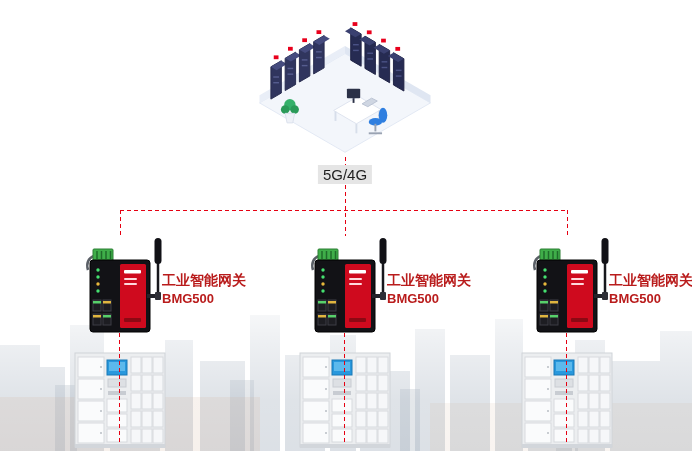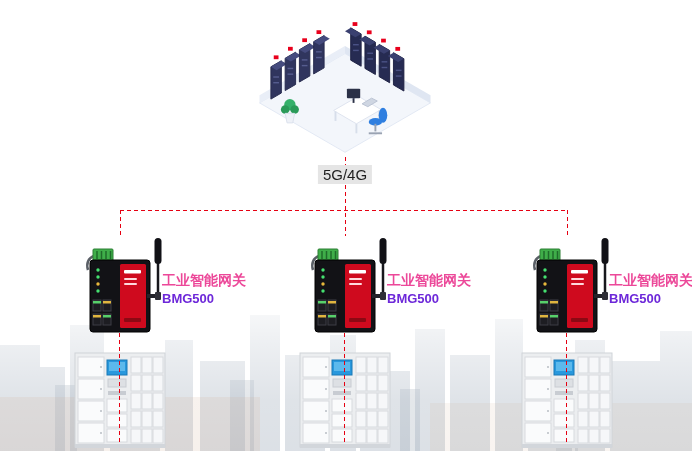--- a/index.html
+++ b/index.html
@@ -22,22 +22,22 @@
   .server-room svg{display:block;width:100%;height:100%;}
   
   .uplink-label{position:absolute;left:345px;top:165px;transform:translateX(-50%);
     background:#e5e5e5;padding:1px 5px;font-size:15px;color:#1f1f1f;z-index:3;white-space:nowrap;}
   
   .gw-group{position:absolute;top:236px;width:212px;height:215px;z-index:2;}
   .gw-group .device{position:absolute;left:0;top:0;width:86px;height:100px;}
   .gw-group .locker{position:absolute;left:-10px;top:116px;width:92px;height:97px;}
   .gw-group .drop-bottom{position:absolute;left:35px;top:97px;height:112px;z-index:5;}
   .gw-label{position:absolute;left:78px;top:36px;line-height:1.25;white-space:nowrap;}
-  .gw-title{font-size:14px;font-weight:bold;color:#ec4899;}
-  .gw-model{font-size:13px;font-weight:bold;color:#6d28d9;margin-top:1px;}
+  .gw-title{font-size:14px;font-weight:bold;color:#b91c1c;}
+  .gw-model{font-size:13px;font-weight:bold;color:#b91c1c;margin-top:1px;}
   .g1{left:84px;} .g2{left:309px;} .g3{left:531px;}
   svg{overflow:visible;}
 </style>
 </head>
 <body>
 
 <div class="canvas">
 
   <div class="city">
     <svg viewBox="0 0 692 166" preserveAspectRatio="none">

